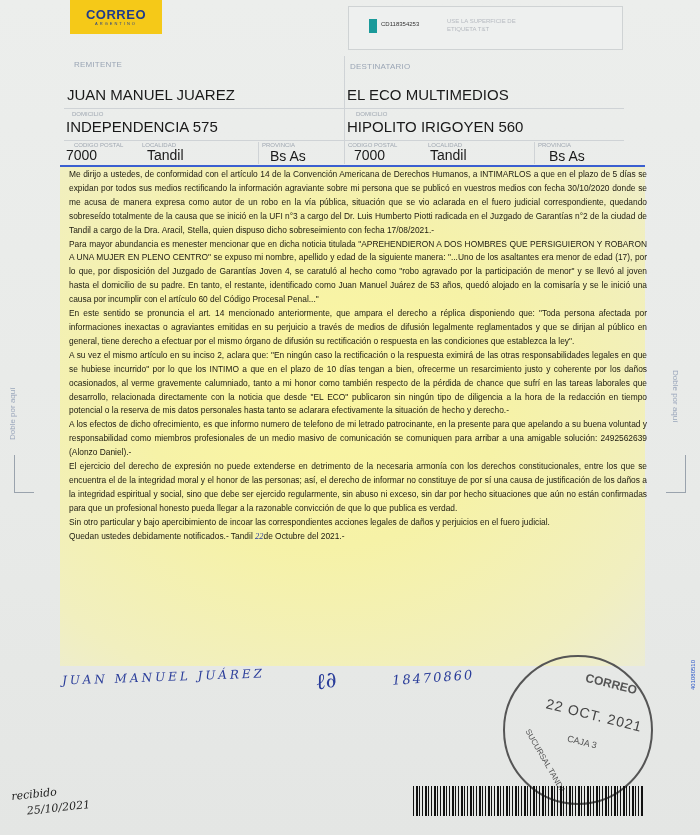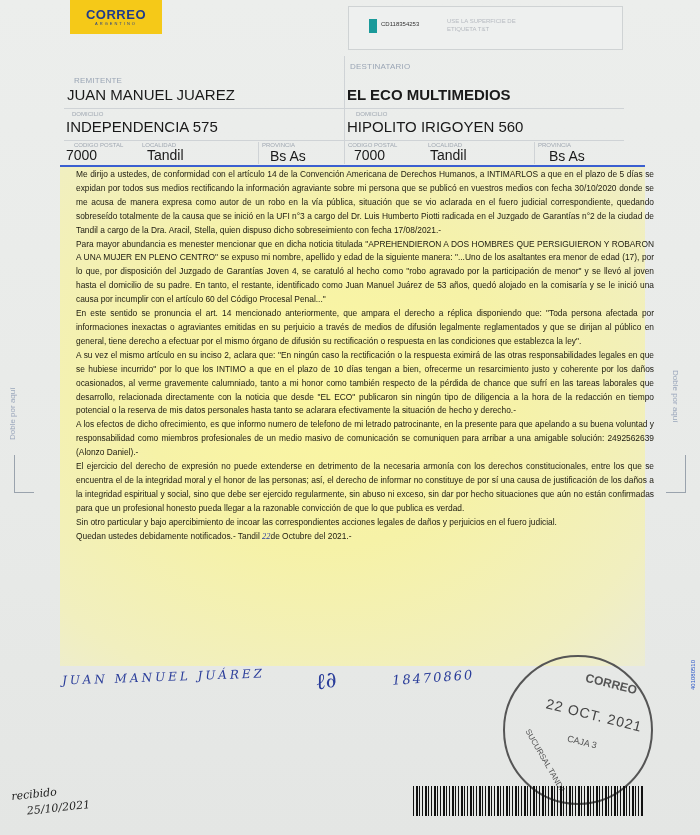--- a/index.html
+++ b/index.html
@@ -42,21 +42,21 @@
   .hline { position: absolute; height: 1px; background: #cfd3d6; }
   .vline { position: absolute; width: 1px; background: #cfd3d6; }
   .body-wrap {
     position: absolute; left: 60px; top: 166px; width: 585px; height: 500px;
     background: radial-gradient(ellipse at 45% 45%, #fbf6a2 0%, #f6f2a7 40%, #f1efbf 80%, #ececd3 100%);
   }
   .body-line {
     position: absolute; left: 60px; top: 165px; width: 585px; height: 2px; background: #3b5fd0;
   }
   .letter {
-    position: absolute; left: 76px; top: 168px; width: 578px;
+    position: absolute; left: 69px; top: 168px; width: 578px;
     font-size: 8.4px; line-height: 13.9px; color: #1d1b10; text-align: justify;
   }
   .letter p { margin: 0; }
   .sig-name, .sig-mark, .sig-id {
     position: absolute; font-family: "DejaVu Serif", serif; font-style: italic; color: #2a3d9a;
   }
   .sig-name { left: 62px; top: 670px; font-size: 12px; letter-spacing: 3px; transform: rotate(-2deg); }
   .sig-mark { left: 316px; top: 668px; font-size: 22px; transform: rotate(-10deg); }
   .sig-id { left: 392px; top: 670px; font-size: 13px; letter-spacing: 2px; transform: rotate(-4deg); }
   .day-hand { font-family: Liberation Serif, serif; font-style: italic; color: #2a3d9a; }
@@ -99,38 +99,38 @@
     <span class="sub">ARGENTINO</span>
   </div>
 
   <div class="label-box">
     <div class="teal"></div>
     <span class="code">CD118354253</span>
     <span class="hint" style="width:90px;display:block;">USE LA SUPERFICIE DE ETIQUETA T&amp;T</span>
   </div>
 
 
-  <span class="sect-label" style="left:74px;top:76px;">REMITENTE</span>
+  <span class="sect-label" style="left:74px;top:60px;">REMITENTE</span>
   <span class="field" style="left:67px;top:86px;">JUAN MANUEL JUAREZ</span>
   <div class="hline" style="left:64px;top:108px;width:282px;"></div>
   <span class="tiny-label" style="left:72px;top:111px;">DOMICILIO</span>
   <span class="field" style="left:66px;top:118px;">INDEPENDENCIA 575</span>
   <div class="hline" style="left:64px;top:140px;width:282px;"></div>
   <span class="tiny-label" style="left:74px;top:142px;">CODIGO POSTAL</span>
   <span class="tiny-label" style="left:142px;top:142px;">LOCALIDAD</span>
   <span class="tiny-label" style="left:262px;top:142px;">PROVINCIA</span>
   <span class="field" style="left:66px;top:147px;font-size:14px;">7000</span>
   <span class="field" style="left:147px;top:147px;font-size:14px;">Tandil</span>
   <span class="field" style="left:270px;top:148px;font-size:14px;">Bs As</span>
   <div class="vline" style="left:258px;top:142px;height:22px;"></div>
 
   <div class="vline" style="left:344px;top:56px;height:108px;"></div>
 
   <span class="sect-label" style="left:350px;top:62px;">DESTINATARIO</span>
-  <span class="field" style="left:347px;top:86px;font-weight:bold;">EL ECO MULTIMEDIOS</span>
+  <span class="field" style="left:347px;top:86px;">EL ECO MULTIMEDIOS</span>
   <div class="hline" style="left:346px;top:108px;width:278px;"></div>
   <span class="tiny-label" style="left:356px;top:111px;">DOMICILIO</span>
   <span class="field" style="left:347px;top:118px;">HIPOLITO IRIGOYEN 560</span>
   <div class="hline" style="left:346px;top:140px;width:278px;"></div>
   <span class="tiny-label" style="left:348px;top:142px;">CODIGO POSTAL</span>
   <span class="tiny-label" style="left:428px;top:142px;">LOCALIDAD</span>
   <span class="tiny-label" style="left:538px;top:142px;">PROVINCIA</span>
   <span class="field" style="left:354px;top:147px;font-size:14px;">7000</span>
   <span class="field" style="left:430px;top:147px;font-size:14px;">Tandil</span>
   <span class="field" style="left:549px;top:148px;font-size:14px;">Bs As</span>

